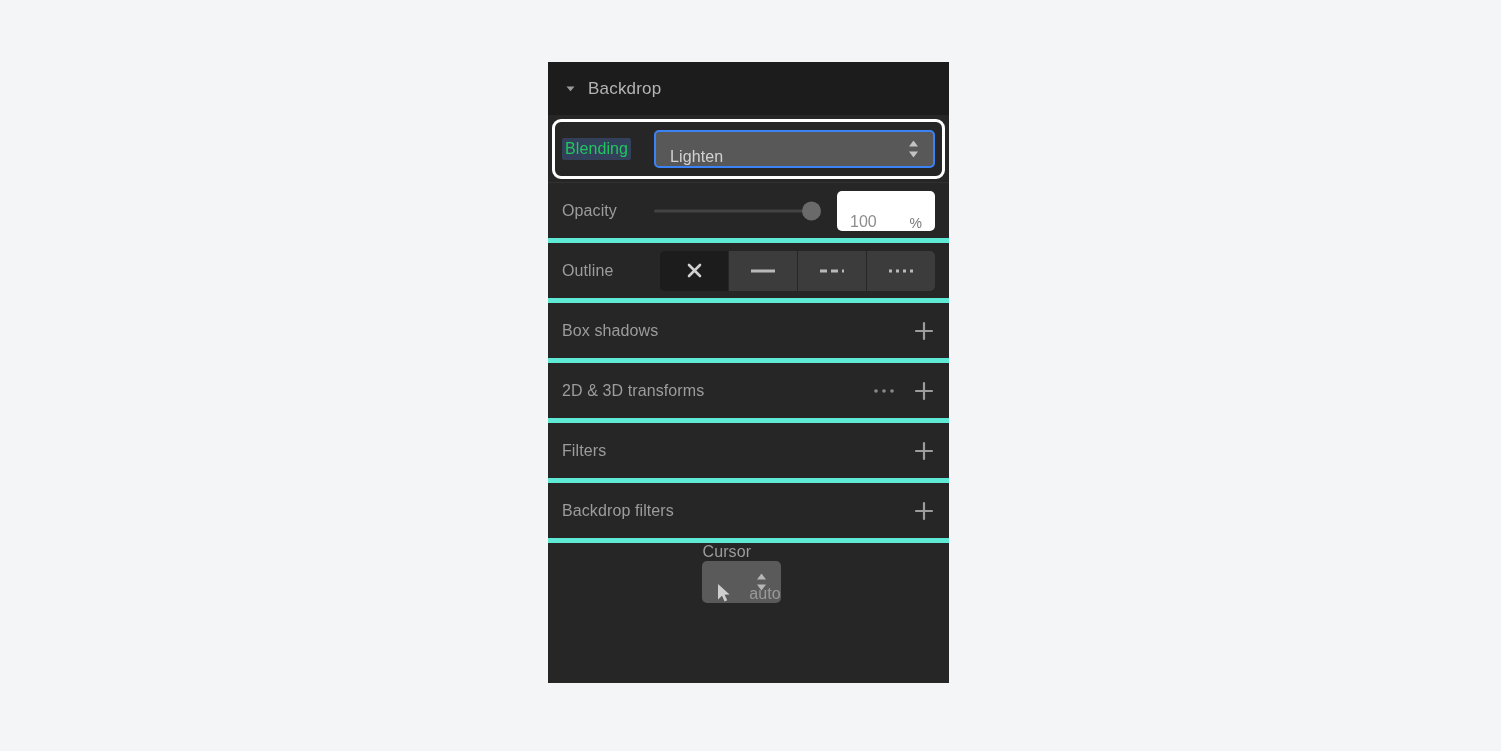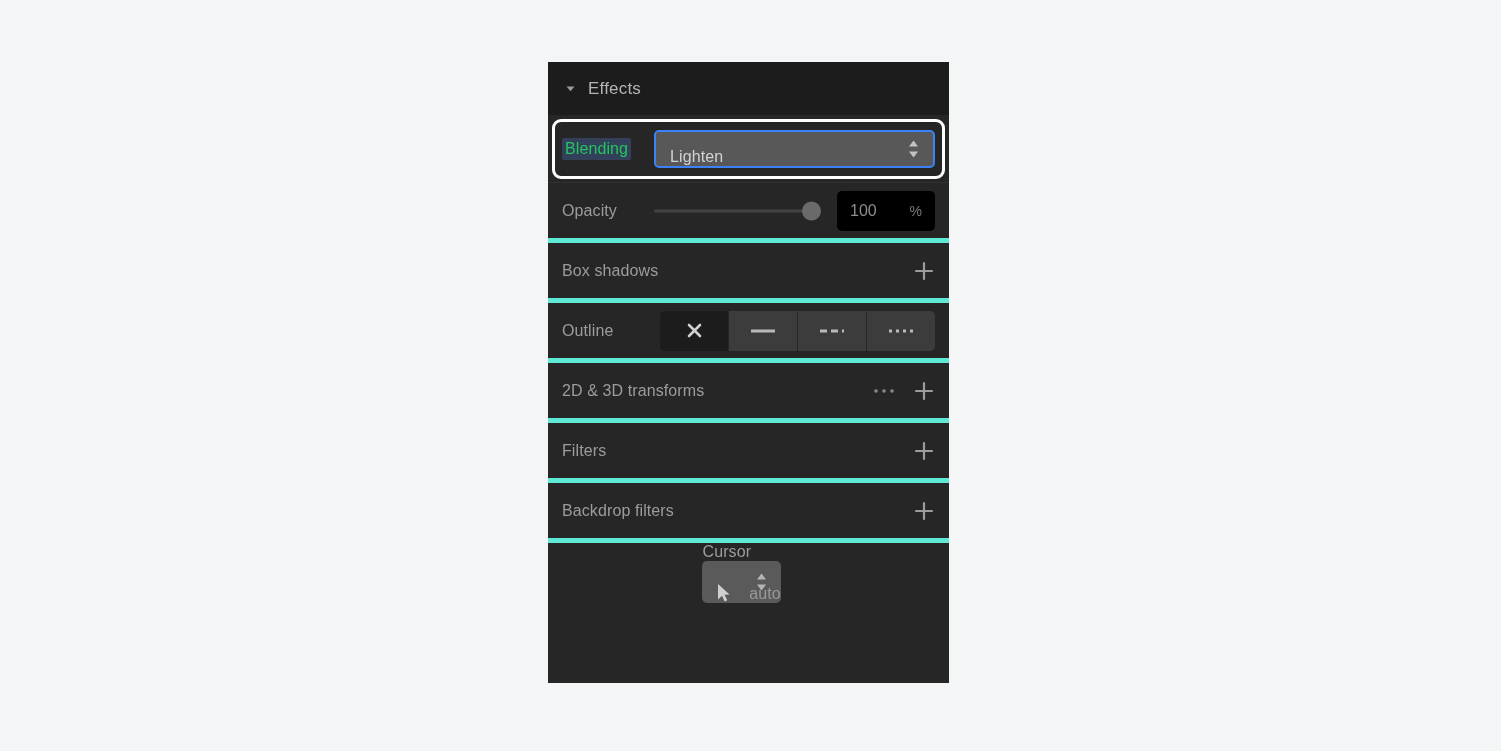--- a/index.html
+++ b/index.html
@@ -174,24 +174,24 @@
     top: 50%;
     transform: translateY(-50%);
     width: 19px;
     height: 19px;
     background: #6a6a6a;
     border-radius: 50%;
   }
   .num-field {
     width: 98px;
     height: 40px;
-    background: #000000;
+    background: #ffffff;
     border-radius: 5px;
     display: flex;
-    align-items: center;
+    align-items: flex-end;
     justify-content: space-between;
     padding: 0 13px;
     box-sizing: border-box;
     flex: 0 0 auto;
   }
   .num-value { color: #8d8d8d; font-size: 16px; }
   .num-unit  { color: #7a7a7a; font-size: 14px; }
 
   
   .segmented {
@@ -235,21 +235,21 @@
 <body>
 
 <div id="panel">
 
   <div class="section-header">
     <span class="disclosure">
       <svg width="13" height="13" viewBox="0 0 13 13">
         <path d="M2.5 4.5 L10.5 4.5 L6.5 9.2 Z" fill="#9c9c9c"></path>
       </svg>
     </span>
-    <span class="section-title">Effects</span>
+    <span class="section-title">Backdrop</span>
   </div>
 
   <div class="row" id="blending-row">
     <div class="focus-ring"></div>
     <div class="row-label-wrap">
       <span class="label-highlight">Blending</span>
     </div>
     <div class="select focused">
       <span class="select-value">Lighten</span>
       <span class="stepper">
@@ -268,31 +268,20 @@
     <div class="slider">
       <div class="slider-track"></div>
       <div class="slider-knob"></div>
     </div>
     <div class="num-field">
       <span class="num-value">100</span>
       <span class="num-unit">%</span>
     </div>
   </div>
 
-  <div class="row list-row">
-    <span class="row-label">Box shadows</span>
-    <div class="row-actions">
-      <span class="icon-btn">
-        <svg width="22" height="22" viewBox="0 0 22 22">
-          <path d="M11 3 L11 19 M3 11 L19 11" stroke="#9c9c9c" stroke-width="2.2" stroke-linecap="round"></path>
-        </svg>
-      </span>
-    </div>
-  </div>
-
   <div class="row">
     <span class="row-label">Outline</span>
     <div class="segmented">
       <div class="seg active">
         <svg width="19" height="19" viewBox="0 0 19 19">
           <path d="M4 4 L15 15 M15 4 L4 15" stroke="#d0d0d0" stroke-width="2.6" stroke-linecap="round"></path>
         </svg>
       </div>
       <div class="seg">
         <svg width="30" height="10" viewBox="0 0 30 10">
@@ -302,20 +291,31 @@
       <div class="seg">
         <svg width="30" height="10" viewBox="0 0 30 10">
           <path d="M3 5 L27 5" stroke="#b9b9b9" stroke-width="3" stroke-dasharray="7 4"></path>
         </svg>
       </div>
       <div class="seg">
         <svg width="30" height="10" viewBox="0 0 30 10">
           <path d="M3 5 L27 5" stroke="#b9b9b9" stroke-width="3" stroke-dasharray="3 4"></path>
         </svg>
       </div>
+    </div>
+  </div>
+
+  <div class="row list-row">
+    <span class="row-label">Box shadows</span>
+    <div class="row-actions">
+      <span class="icon-btn">
+        <svg width="22" height="22" viewBox="0 0 22 22">
+          <path d="M11 3 L11 19 M3 11 L19 11" stroke="#9c9c9c" stroke-width="2.2" stroke-linecap="round"></path>
+        </svg>
+      </span>
     </div>
   </div>
 
   <div class="row list-row">
     <span class="row-label">2D &amp; 3D transforms</span>
     <div class="row-actions">
       <span class="icon-btn">
         <svg width="22" height="8" viewBox="0 0 22 8">
           <circle cx="3" cy="4" r="1.8" fill="#8a8a8a"></circle>
           <circle cx="11" cy="4" r="1.8" fill="#8a8a8a"></circle>

